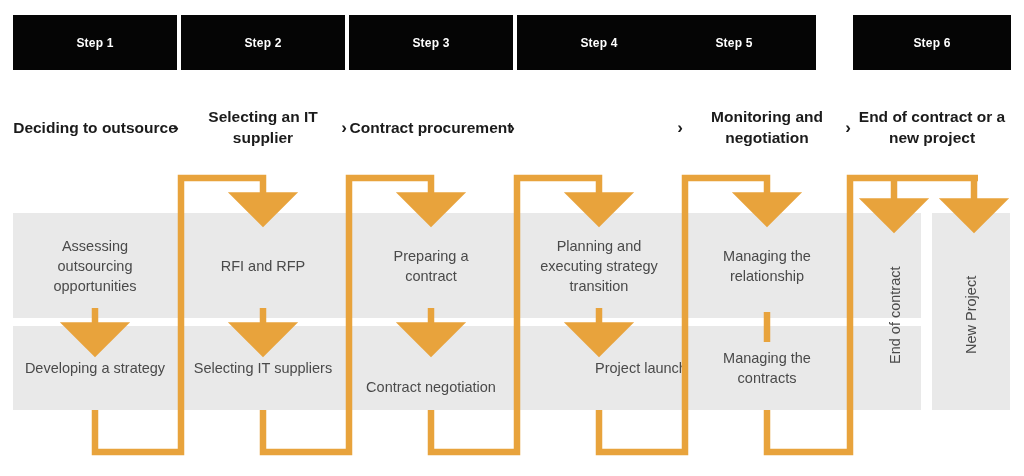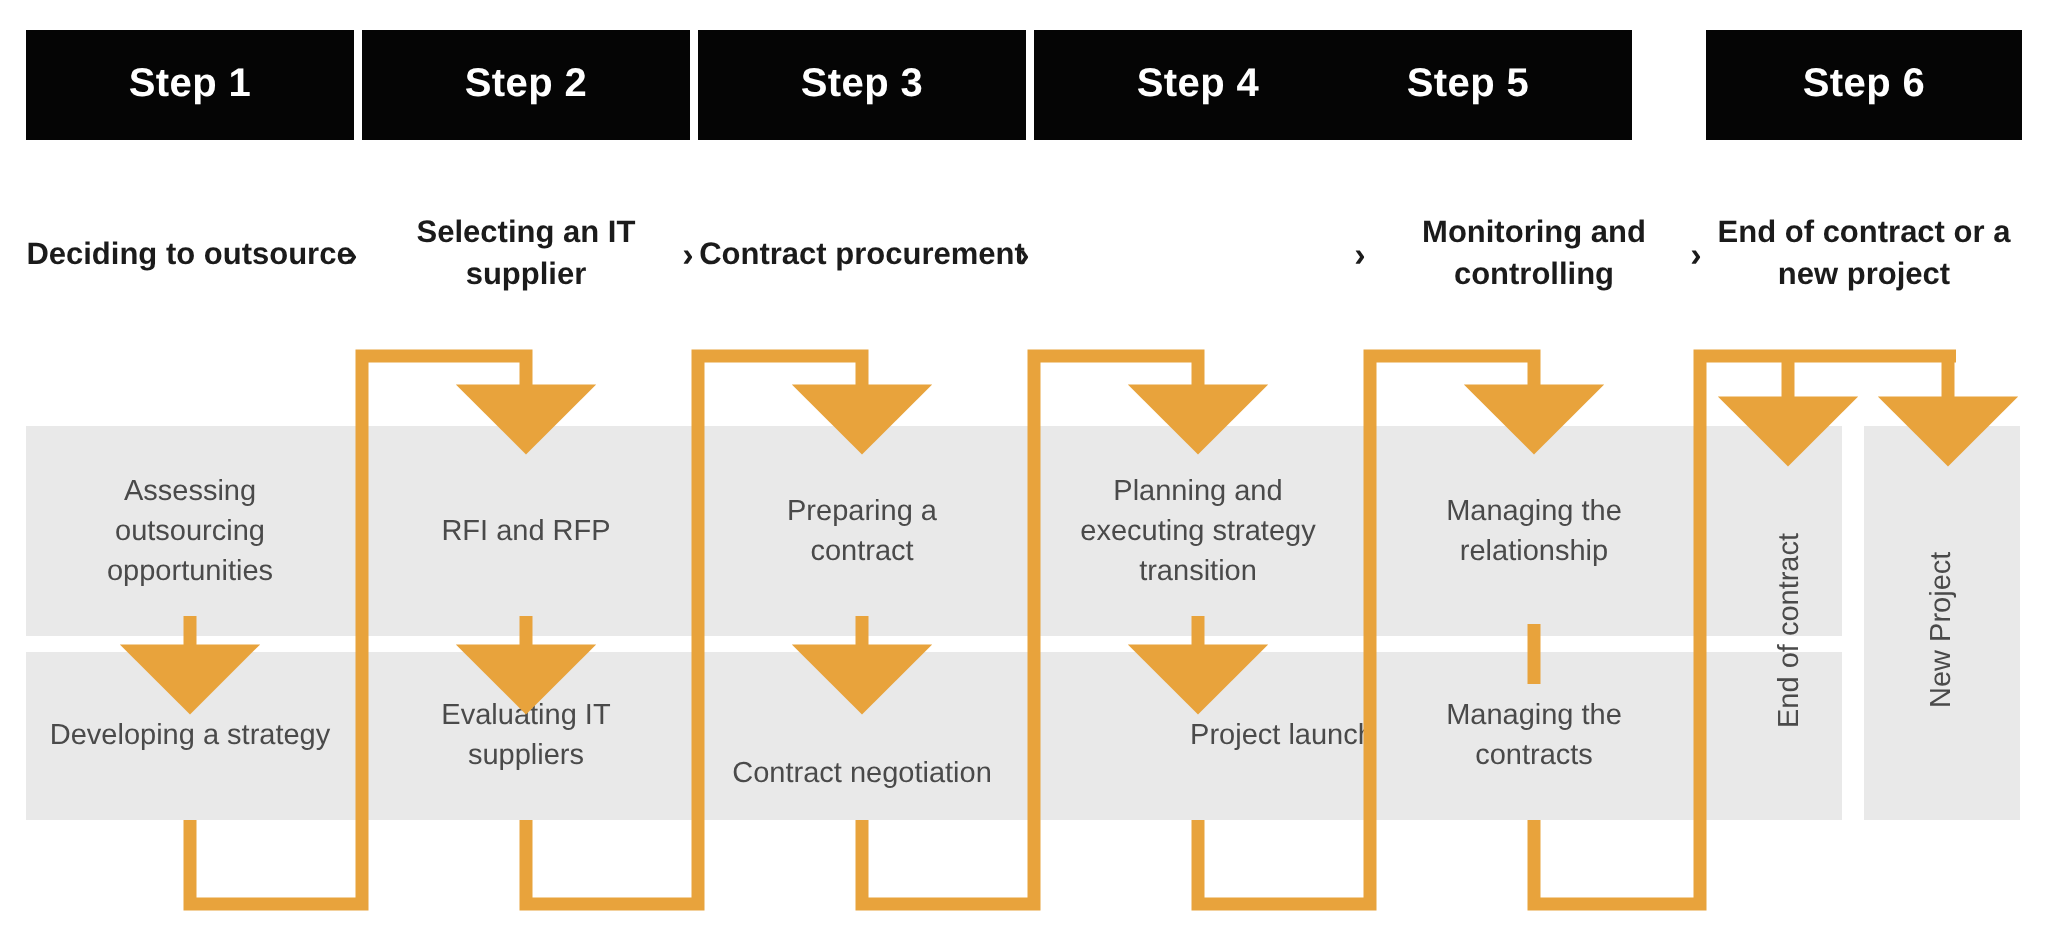--- a/index.html
+++ b/index.html
@@ -12,21 +12,21 @@
   }
   #stage{position:absolute;left:0;top:0;width:1024px;height:476px;}
 
   
   .step-box{
     position:absolute;
     background:#050505;
     color:#ffffff;
     display:flex;align-items:center;justify-content:center;
     font-weight:bold;
-    font-size:20px;
+    font-size:12px;
     letter-spacing:.2px;
   }
 
   
   .phase-label{
     position:absolute;
     color:#1b1b1b;
     font-weight:bold;
     font-size:15.5px;
     line-height:21px;
@@ -83,37 +83,37 @@
   <div class="step-box" style="left:652px;top:15px;width:164px;height:55px;">
     <span>Step 5</span>
   </div>
   <div class="step-box" style="left:853px;top:15px;width:158px;height:55px;text-align:right;">
     <span>Step 6</span>
   </div>
 
   <div class="phase-label" style="left:13px;top:103px;width:164px;height:48px;">Deciding to outsource</div>
   <div class="phase-label" style="left:181px;top:103px;width:164px;height:48px;">Selecting an IT supplier</div>
   <div class="phase-label" style="left:349px;top:103px;width:164px;height:48px;">Contract procurement</div>
-  <div class="phase-label" style="left:685px;top:103px;width:164px;height:48px;">Monitoring and controlling</div>
+  <div class="phase-label" style="left:685px;top:103px;width:164px;height:48px;">Monitoring and negotiation</div>
   <div class="phase-label" style="left:853px;top:103px;width:158px;height:48px;text-align:center;">End of contract or a new project</div>
 
   <div class="chevron" style="left:169px;top:115px;width:14px;height:24px;">›</div>
   <div class="chevron" style="left:337px;top:115px;width:14px;height:24px;">›</div>
   <div class="chevron" style="left:505px;top:115px;width:14px;height:24px;">›</div>
   <div class="chevron" style="left:673px;top:115px;width:14px;height:24px;">›</div>
   <div class="chevron" style="left:841px;top:115px;width:14px;height:24px;">›</div>
 
   <div class="cell" style="left:17px;top:215px;width:156px;height:101px;padding:0 6px;box-sizing:border-box;">Assessing outsourcing opportunities</div>
   <div class="cell" style="left:185px;top:215px;width:156px;height:101px;padding:0 6px;box-sizing:border-box;">RFI and RFP</div>
   <div class="cell" style="left:353px;top:215px;width:156px;height:101px;padding:0 24px;box-sizing:border-box;">Preparing a contract</div>
   <div class="cell" style="left:521px;top:215px;width:156px;height:101px;padding:0 4px;box-sizing:border-box;">Planning and executing strategy transition</div>
   <div class="cell" style="left:689px;top:215px;width:156px;height:101px;padding:0 6px;box-sizing:border-box;">Managing the relationship</div>
 
   <div class="cell" style="left:17px;top:328px;width:156px;height:80px;padding:0 6px;box-sizing:border-box;">Developing a strategy</div>
-  <div class="cell" style="left:185px;top:328px;width:156px;height:80px;padding:0 6px;box-sizing:border-box;">Evaluating IT suppliers</div>
+  <div class="cell" style="left:185px;top:328px;width:156px;height:80px;padding:0 6px;box-sizing:border-box;">Selecting IT suppliers</div>
   <div class="cell" style="left:353px;top:347px;width:156px;height:80px;padding:0 6px;box-sizing:border-box;">Contract negotiation</div>
   <div class="cell" style="left:521px;top:328px;width:156px;height:80px;padding:0 6px;box-sizing:border-box;margin-left:42px;">Project launch</div>
   <div class="cell" style="left:689px;top:328px;width:156px;height:80px;padding:0 6px;box-sizing:border-box;">Managing the contracts</div>
 
   <div class="cell vertical" style="left:872px;top:222px;width:46px;height:186px;">End of contract</div>
   <div class="cell vertical" style="left:948px;top:222px;width:46px;height:186px;">New Project</div>
 
   <svg class="overlay" viewBox="0 0 1024 476" xmlns="http://www.w3.org/2000/svg">
     <defs>
       <marker id="ah" markerWidth="12" markerHeight="12" refX="1.2" refY="6" orient="auto" markerUnits="strokeWidth">

